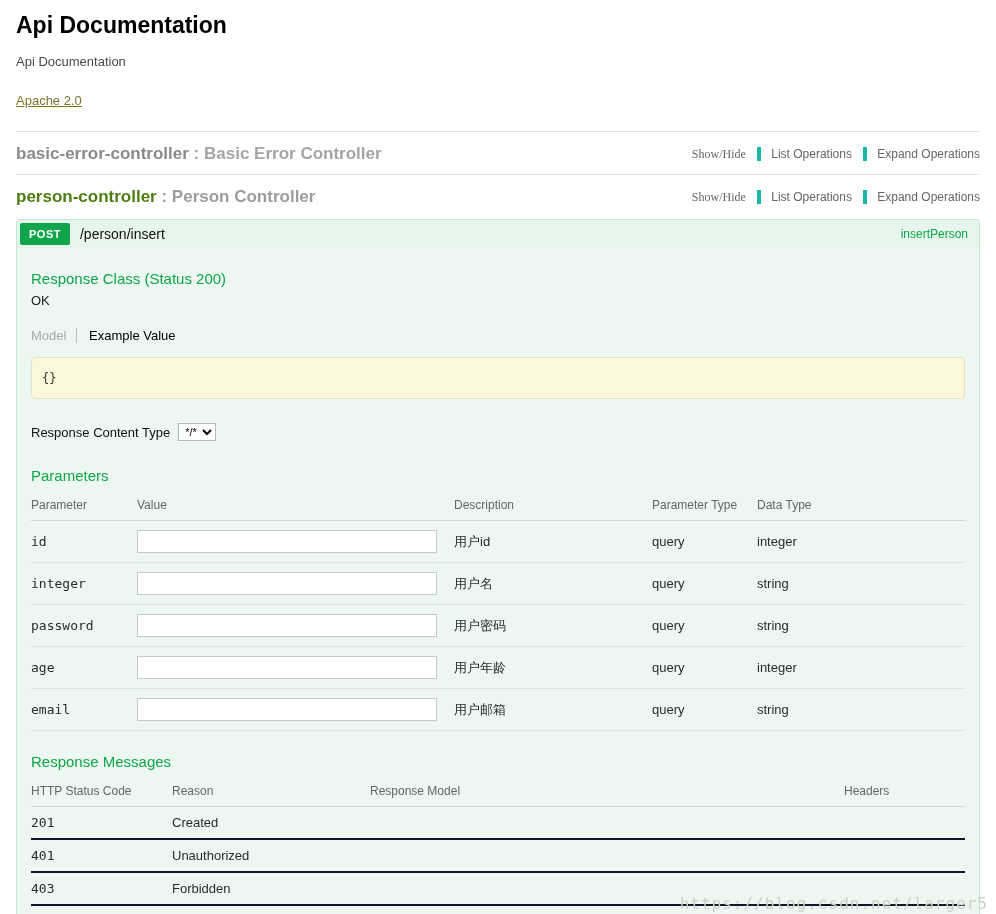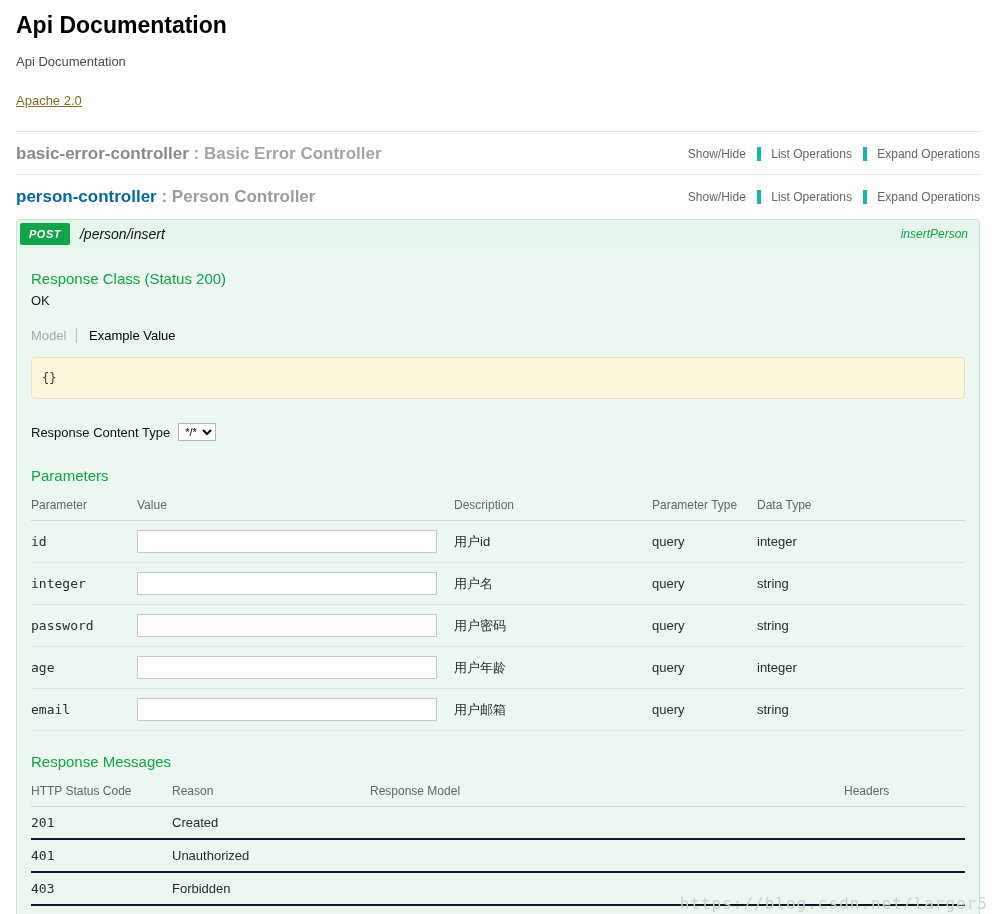--- a/index.html
+++ b/index.html
@@ -17,28 +17,28 @@
   .page-title { font-size: 23px; font-weight: bold; color: #000; margin: 6px 0 0; }
   .page-subtitle { font-size: 13px; color: #4a4a4a; margin-top: 15px; }
   .license-link { display: inline-block; margin-top: 24px; font-size: 13px; color: #7d7327; text-decoration: underline; cursor: pointer; }
 
   .resource { border-top: 1px solid #e4e4e4; margin-top: 22px; padding: 12px 0 10px; }
   .resource + .resource { margin-top: 0; }
   .res-row { display: flex; justify-content: space-between; align-items: center; }
   .res-title { font-size: 17px; font-weight: bold; margin: 0; }
   .res-name-dim { color: #8a8a8a; }
   .res-desc-dim { color: #a5a5a5; }
-  .res-name-dark { color: #0369a1; }
+  .res-name-dark { color: #4d7c0f; }
   .res-desc { color: #9c9c9c; }
   .res-links { font-size: 12px; color: #666; white-space: nowrap; }
   .res-links a { color: #666; text-decoration: none; padding-left: 10px; margin-left: 8px; border-left: 4px solid #14b8a6; cursor: pointer; }
-  .res-links a:first-child { border-left: none; padding-left: 0; margin-left: 0; }
+  .res-links a:first-child { border-left: none; padding-left: 0; margin-left: 0; font-family: Liberation Serif, serif; }
 
   .operation { margin-top: 12px; border: 1px solid #c3e8d1; border-radius: 3px; overflow: hidden; }
-  .op-heading { display: flex; align-items: center; background: #e7f6ec; padding: 3px; cursor: pointer; font-style: italic; }
+  .op-heading { display: flex; align-items: center; background: #e7f6ec; padding: 3px; cursor: pointer; }
   .method-badge { background: #10a54a; color: #fff; font-size: 11px; font-weight: bold; padding: 5px 9px; border-radius: 2px; letter-spacing: 0.5px; }
   .op-path { margin-left: 10px; font-size: 14px; color: #111; flex: 1; text-decoration: none; }
   .op-nickname { font-size: 12px; color: #10a54a; text-decoration: none; margin-right: 8px; }
 
   .op-content { background: #ebf7f0; padding: 14px 14px 12px; }
   .green-heading { color: #10a54a; font-size: 15px; font-weight: normal; margin: 8px 0 6px; }
   .status-ok { font-size: 13px; color: #222; margin-top: 4px; }
 
   .tabs { margin-top: 20px; font-size: 13px; }
   .tab-inactive { color: #aaa; padding-right: 10px; border-right: 1px solid #bbb; cursor: pointer; }

